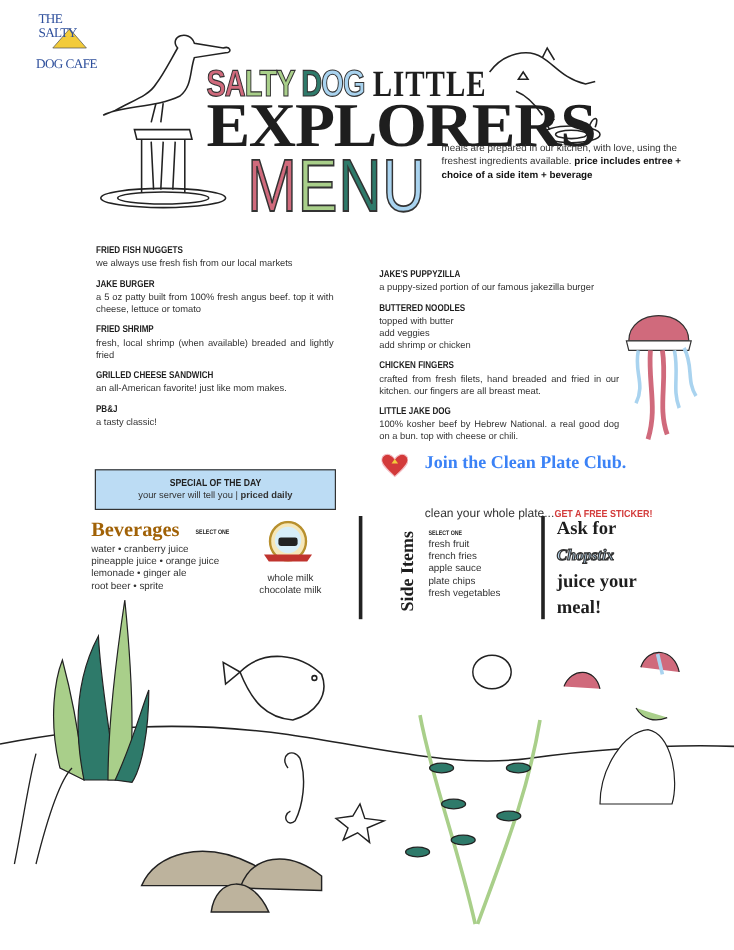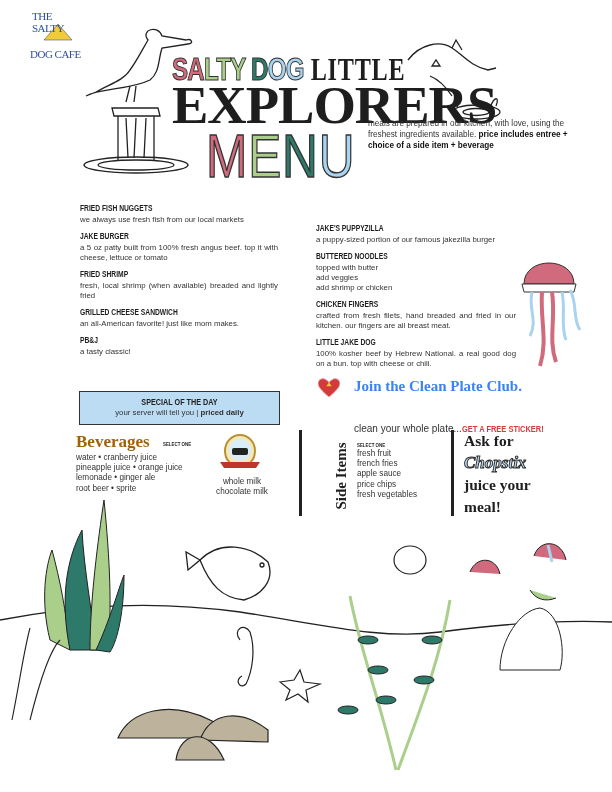--- a/index.html
+++ b/index.html
@@ -42,21 +42,21 @@
   .bev-select { left:163px; top:441px; font-weight:700; font-size:5.5px; color:#222; transform:scaleX(0.8); transform-origin:left; }
   .bev-list { left:76px; top:453px; font-size:8.2px; line-height:10.2px; color:#333; }
   .milk-logo { left:218px; top:434px; width:44px; height:38px; }
   .milk-list { left:213px; top:477px; text-align:center; font-size:8.2px; line-height:10.2px; color:#333; width:58px; }
   .vbar { width:3px; background:#222; }
   .side-vert { left:331px; top:432px; width:20px; height:88px; }
   .side-vert span { position:absolute; left:50%; top:50%; transform:translate(-50%,-50%) rotate(-90deg); font-family:"Liberation Serif", serif; font-weight:900; font-size:15px; white-space:nowrap; color:#1e1e1e; }
   .side-select { left:357px; top:442px; font-weight:700; font-size:5.5px; color:#222; transform:scaleX(0.8); transform-origin:left; }
   .side-list { left:357px; top:449px; font-size:8.2px; line-height:10.2px; color:#333; }
   .chop { left:464px; top:430px; font-family:"Liberation Serif", serif; font-weight:900; font-size:15.5px; line-height:22px; color:#1e1e1e; }
-  .chop .blue { color:#bcdcf4; -webkit-text-stroke:1px #333; font-size:17px; font-style:italic; }
+  .chop .blue { color:#bcdcf4; -webkit-text-stroke:1px #333; font-size:13px; font-style:italic; }
   svg.art { position:absolute; left:0; top:0; }
 </style>
 </head>
 <body>
 
 <svg class="art" width="612" height="792" viewBox="0 0 612 792">
 
   <g fill="none" stroke="#222" stroke-width="1.3">
     <path d="M148 40 C140 30 158 24 162 36 L186 40 C192 38 194 44 188 44 L162 48 C158 60 160 72 150 80 C130 90 100 88 86 96 L96 92 C110 84 124 80 130 70 C136 62 140 54 148 40 Z"></path>
     <path d="M130 86 L126 102 M136 86 L134 102"></path>
@@ -232,21 +232,21 @@
 <div class="abs vbar" style="left:299px; top:430px; height:86px;"></div>
 
 <div class="abs side-vert">
     <span>Side Items</span>
   </div>
 <div class="abs side-select">SELECT ONE</div>
 <div class="abs side-list">
   <div>fresh fruit</div>
   <div>french fries</div>
   <div>apple sauce</div>
-  <div>price chips</div>
+  <div>plate chips</div>
   <div>fresh vegetables</div>
 </div>
 
 <div class="abs vbar" style="left:451px; top:430px; height:86px;"></div>
 
 <div class="abs chop">
   <div>Ask for</div>
   <div class="blue">Chopstix</div>
   <div>juice your</div>
   <div>meal!</div>

